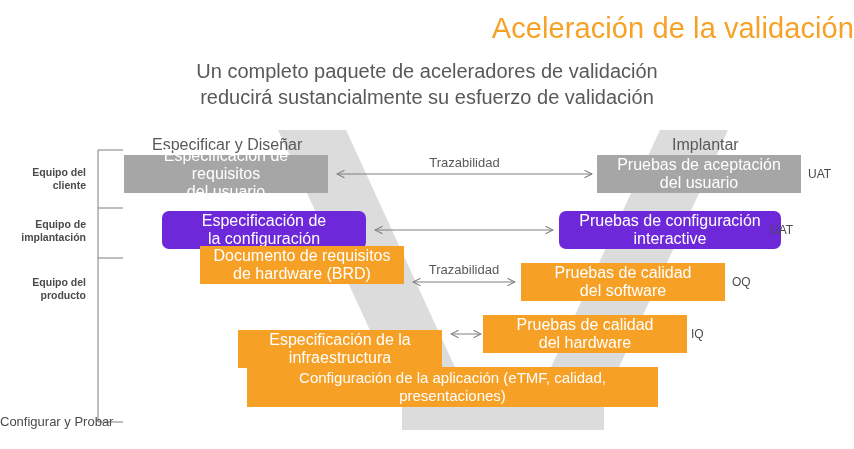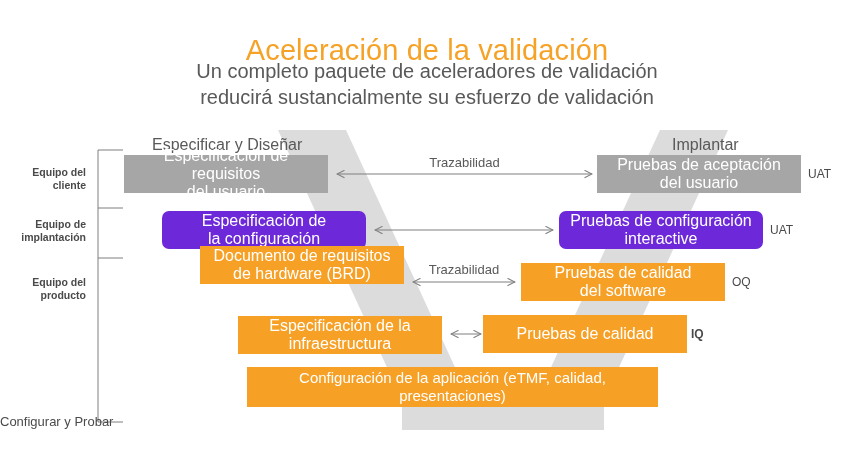--- a/index.html
+++ b/index.html
@@ -18,26 +18,25 @@
     overflow: hidden;
     background: #ffffff;
   }
 
   
   #title {
     position: absolute;
     left: 0;
     top: 12px;
     width: 854px;
-    text-align: center;
+    text-align: right;
     font-size: 29px;
     color: #F5A227;
     letter-spacing: .1px;
     white-space: nowrap;
-    margin-top: 22px;
   }
   #subtitle {
     position: absolute;
     left: 0;
     top: 58px;
     width: 854px;
     text-align: center;
     font-size: 20px;
     line-height: 26px;
     color: #595959;
@@ -218,21 +217,21 @@
     </div>
   </div>
   <div class="tag" style="left:808px; top:167px;">UAT</div>
 
   <div class="box blue" style="left:162px; top:211px; width:204px; height:38px;">
     <div>
       <span>Especificación de</span>
       <span>la configuración</span>
     </div>
   </div>
-  <div class="box blue" style="left:559px; top:211px; width:204px; height:38px;">
+  <div class="box blue" style="left:559px; top:211px; width:222px; height:38px;">
     <div>
       <span>Pruebas de configuración</span>
       <span>interactive</span>
     </div>
   </div>
   <div class="tag" style="left:770px; top:223px;">UAT</div>
 
   <div class="box orange" style="left:200px; top:246px; width:204px; height:38px;">
     <div>
       <span>Documento de requisitos</span>
@@ -240,30 +239,31 @@
     </div>
   </div>
   <div class="box orange" style="left:521px; top:263px; width:204px; height:38px;">
     <div>
       <span>Pruebas de calidad</span>
       <span>del software</span>
     </div>
   </div>
   <div class="tag" style="left:732px; top:275px;">OQ</div>
 
-  <div class="box orange" style="left:238px; top:316px; width:204px; height:38px;">
+  <div class="box orange" style="left:238px; top:330px; width:204px; height:38px;">
     <div>
       <span>Especificación de la</span>
       <span>infraestructura</span>
     </div>
   </div>
   <div class="box orange" style="left:483px; top:315px; width:204px; height:38px;">
     <div>
       <span>Pruebas de calidad</span>
-    </div>
-  </div>
-  <div class="tag" style="left:691px; top:327px;font-weight:bold;">IQ</div>
+      <span>del hardware</span>
+    </div>
+  </div>
+  <div class="tag" style="left:691px; top:327px;">IQ</div>
 
   <div class="box orange wide" style="left:247px; top:367px; width:411px; height:40px;">Configuración de la aplicación (eTMF, calidad, presentaciones)</div>
 
   <div id="bottom-caption">Configurar y Probar</div>
 
 </div>
 
 </body></html>

